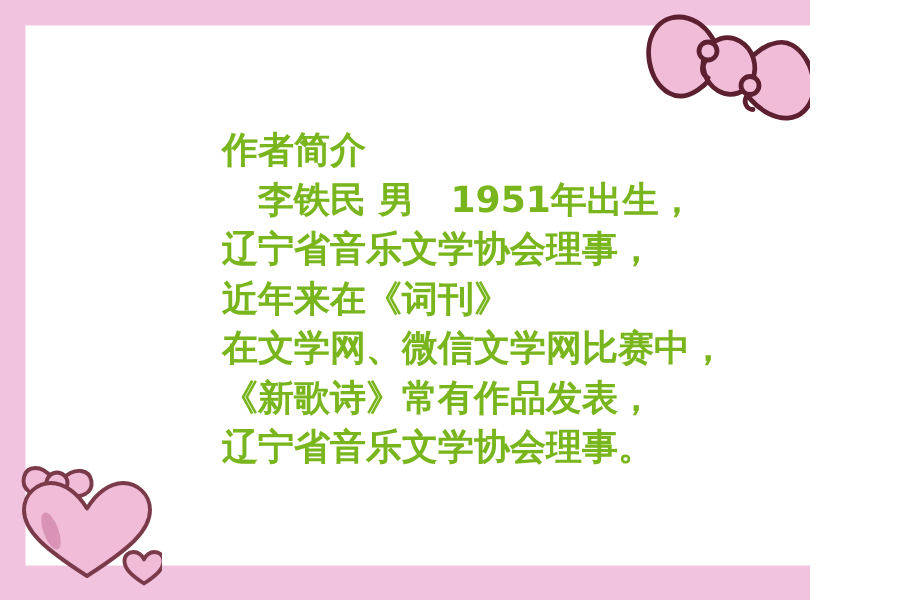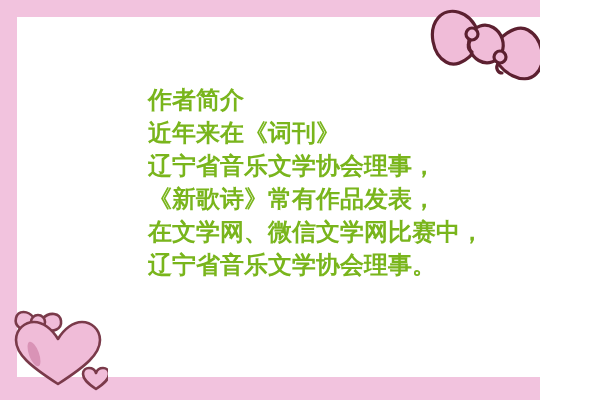--- a/index.html
+++ b/index.html
@@ -122,20 +122,21 @@
         <g>
           <path d="M88 97 C 79 91 75 87 75 82 C 75 78 78 76 81 76 C 84 76 87 78 88 81
                    C 89 78 92 76 95 76 C 98 76 101 78 101 82 C 101 87 97 91 88 97 Z"></path>
         </g>
       </g>
     </svg>
   </div>
 
   <div class="text-block">
     <div class="text-line">作者简介</div>
+    <div class="text-line">　李铁民 男　1951年出生，</div>
+    <div class="text-line">辽宁省音乐文学协会理事，</div>
     <div class="text-line">近年来在《词刊》</div>
-    <div class="text-line">辽宁省音乐文学协会理事，</div>
+    <div class="text-line">在文学网、微信文学网比赛中，</div>
     <div class="text-line">《新歌诗》常有作品发表，</div>
-    <div class="text-line">在文学网、微信文学网比赛中，</div>
     <div class="text-line">辽宁省音乐文学协会理事。</div>
   </div>
 
 </div>
 
 </body></html>

